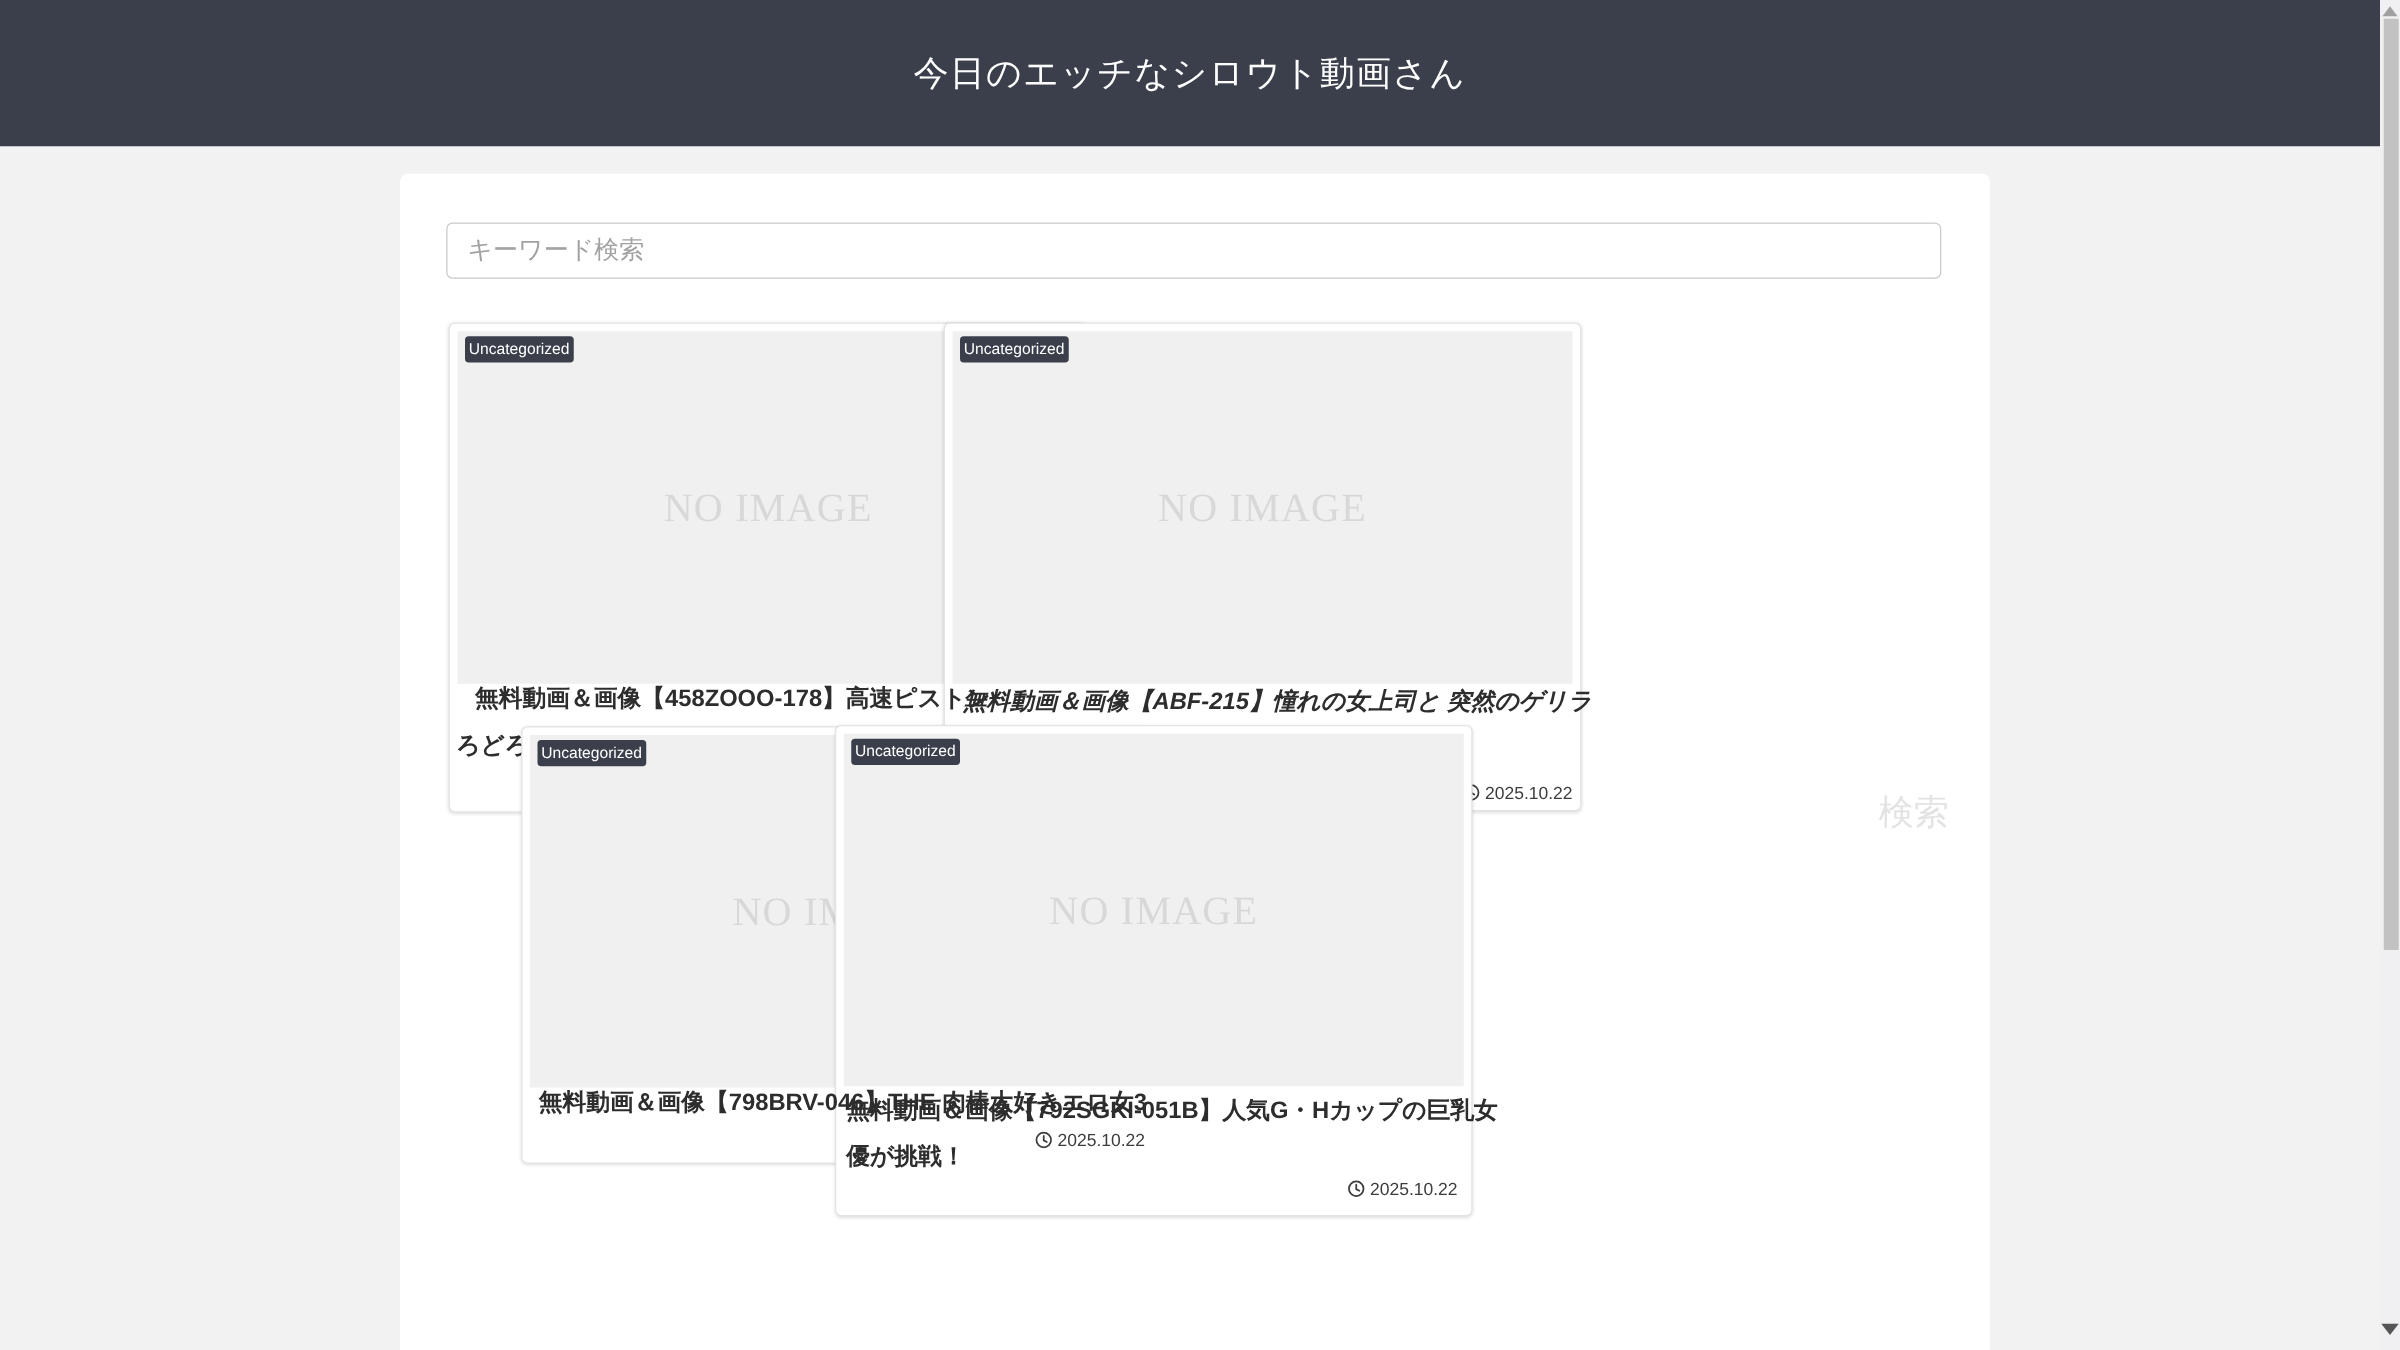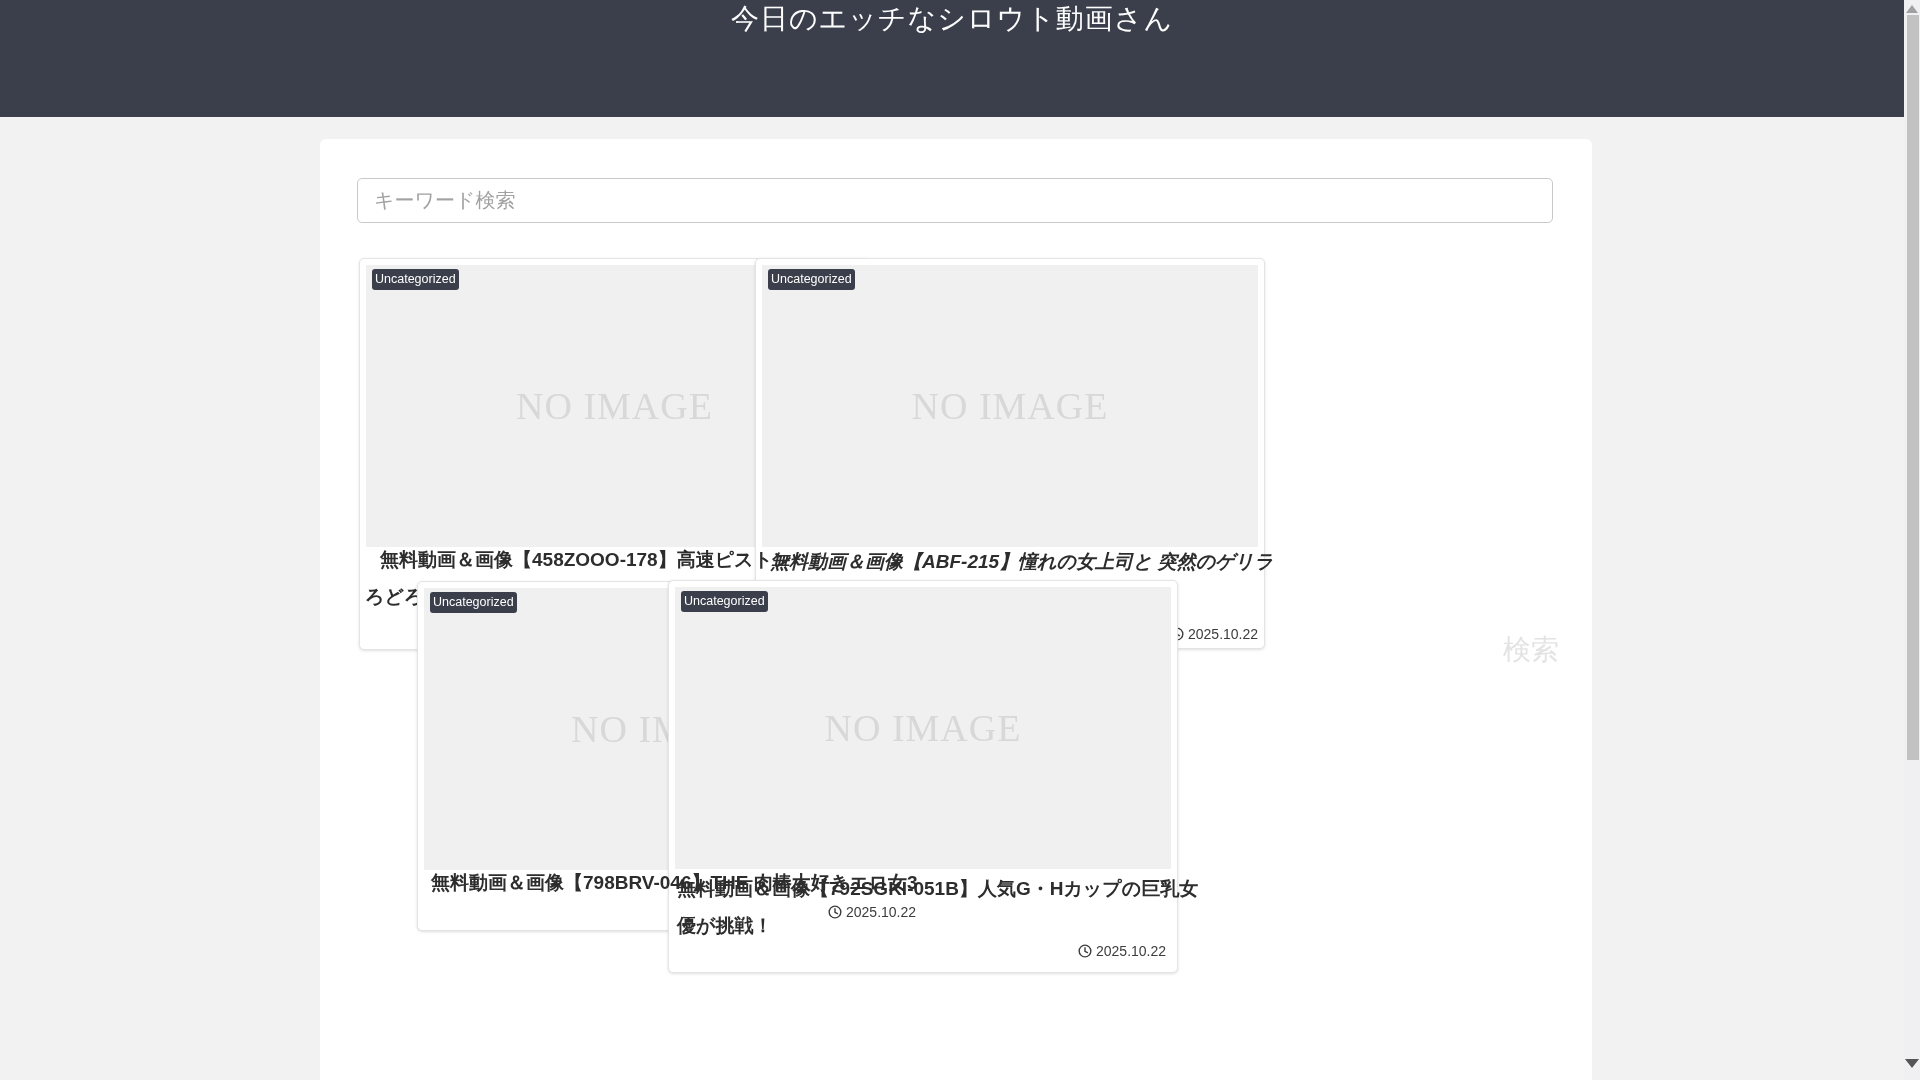--- a/index.html
+++ b/index.html
@@ -4,21 +4,21 @@
 <style>
   html,body{margin:0;padding:0;}
   body{
     width:1920px;height:1080px;position:relative;overflow:hidden;
     background:#f2f2f2;
     font-family:"Liberation Sans",sans-serif;
   }
   
   .site-header{
     position:absolute;left:0;top:0;width:1904px;height:117px;
-    background:#3a3f4b;display:flex;align-items:flex-start;justify-content:center;
+    background:#3a3f4b;display:flex;align-items:center;justify-content:center;
   }
   .site-title{color:#fdfdfd;font-size:28px;font-weight:400;letter-spacing:1px;}
   
   .main-panel{
     position:absolute;left:320px;top:139px;width:1272px;height:941px;
     background:#ffffff;border-radius:6px 6px 0 0;
   }
   
   .search-input{
     position:absolute;left:357px;top:178px;width:1196px;height:45px;
@@ -41,21 +41,21 @@
   #card-a{left:359px;top:258px;width:511px;height:392px;z-index:10;}
   #card-b{left:755px;top:258px;width:510px;height:391px;z-index:20;}
   #card-c{left:417px;top:581px;width:505px;height:350px;z-index:30;}
   #card-d{left:668px;top:580px;width:510px;height:393px;z-index:40;}
   .thumb{
     position:absolute;left:6px;top:6px;right:6px;height:282px;background:#f0f0f0;
     display:flex;align-items:center;justify-content:center;
   }
   .noimage{
     font-family:"Liberation Serif","DejaVu Serif",serif;
-    font-size:38px;color:#d8d8d8;letter-spacing:1px;user-select:none;
+    font-size:32px;color:#d8d8d8;letter-spacing:1px;user-select:none;
   }
   .badge{
     position:absolute;left:6px;top:4px;background:#3a3f4b;color:#fff;
     font-size:12.5px;padding:4px 3px;border-radius:3px;line-height:1;
   }
   
   .title-line{
     position:absolute;font-weight:bold;font-size:19px;color:#2d2d2d;
     white-space:nowrap;line-height:1.4;
   }

